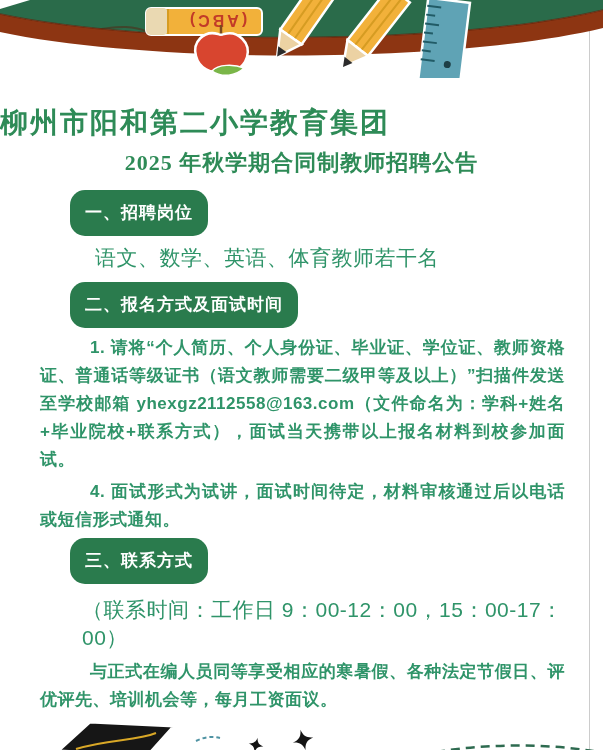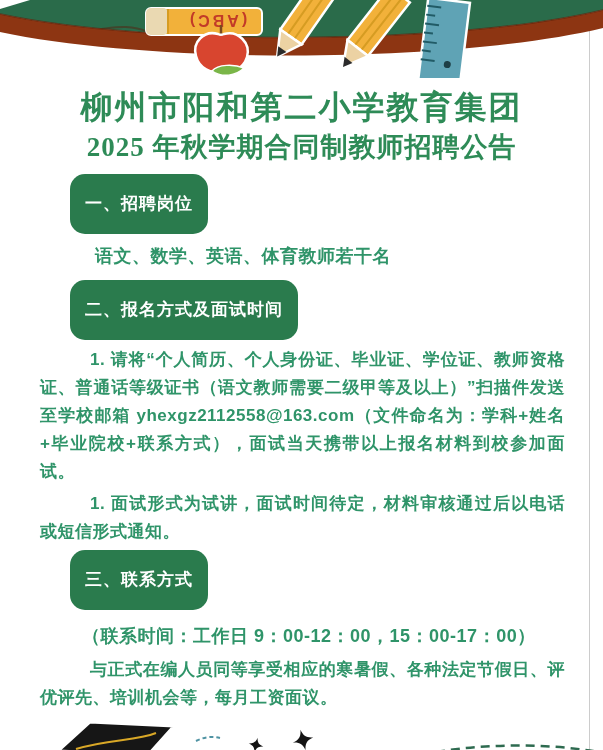--- a/index.html
+++ b/index.html
@@ -1,32 +1,32 @@
 <!DOCTYPE html>
 <html style="--title-green: #2e8b57; --body-green: #2f9469; --badge-green: #2a7b4d; --board-green: #2a6b4a; --frame-maroon: #8d3512; --pencil-yellow: #f2b13a; --ruler-teal: #5fa3b5; --apple-red: #d8452f;"><head>
 <meta charset="utf-8">
 <style>
   html,body{margin:0;padding:0;background:#fff;}
   .page{width:603px;height:750px;position:relative;background:#fff;overflow:hidden;
         font-family:"Liberation Sans",sans-serif;}
   .edge-line{position:absolute;left:589px;top:26px;bottom:0;width:1px;background:#cccccc;z-index:0;}
   .header-svg{position:relative;display:block;z-index:2;}
   .footer-svg{position:absolute;left:0;bottom:0;z-index:1;display:block;}
-  h1.title{margin:8px 0 0;text-align:center;font-family:"Liberation Serif",serif;
-     font-weight:bold;font-size:32px;line-height:42px;letter-spacing:2px;color:var(--title-green);}
+  h1.title{margin:24px 0 0;text-align:left;font-family:"Liberation Serif",serif;
+     font-weight:bold;font-size:28px;line-height:42px;letter-spacing:2px;color:var(--title-green);}
   h2.subtitle{margin:2px 0 0;text-align:center;font-family:"Liberation Serif",serif;
-     font-weight:bold;font-size:27px;line-height:34px;letter-spacing:1px;color:var(--title-green);}
+     font-weight:bold;font-size:22px;line-height:34px;letter-spacing:1px;color:var(--title-green);}
   section{padding:0 38px 0 40px;position:relative;z-index:1;}
   .badge{display:inline-block;margin:10px 0 0 30px;background:var(--badge-green);color:#ffffff;
-     font-size:17px;font-weight:bold;line-height:28px;padding:16px 15px;border-radius:15px;letter-spacing:1px;}
+     font-size:17px;font-weight:bold;line-height:28px;padding:9px 15px;border-radius:15px;letter-spacing:1px;}
   .badge.mt12{margin-top:4px;}
   .para{margin:6px 0 0;font-size:17px;line-height:28px;color:var(--body-green);font-weight:bold;
      text-align:justify;text-indent:50px;word-break:break-all;letter-spacing:0.5px;}
   .para.tight{margin-top:4px;}
-  .line{margin:12px 0 0;font-size:18px;line-height:28px;color:var(--body-green);font-weight:bold;letter-spacing:0.5px;}
+  .line{margin:12px 0 0;font-size:21px;line-height:28px;color:var(--body-green);font-weight:normal;letter-spacing:0.5px;}
   .contact-block{margin-top:8px;}
   .indent1{padding-left:55px;}
   .indent2{padding-left:42px;}
   .gap{display:inline-block;width:62px;}
 </style>
 </head>
 <body>
 
 <div class="page">
 
@@ -76,21 +76,21 @@
   <h2 class="subtitle">2025 年秋学期合同制教师招聘公告</h2>
 
   <section>
     <div class="badge">一、招聘岗位</div>
     <p class="line indent1" style="margin-top:8px">语文、数学、英语、体育教师若干名</p>
   </section>
 
   <section>
     <div class="badge">二、报名方式及面试时间</div>
     <p class="para">1. 请将“个人简历、个人身份证、毕业证、学位证、教师资格证、普通话等级证书（语文教师需要二级甲等及以上）”扫描件发送至学校邮箱 yhexgz2112558@163.com（文件命名为：学科+姓名+毕业院校+联系方式），面试当天携带以上报名材料到校参加面试。</p>
-    <p class="para tight">1. 面试形式为试讲，面试时间待定，材料审核通过后以电话或短信形式通知。</p>
+    <p class="para tight">4. 面试形式为试讲，面试时间待定，材料审核通过后以电话或短信形式通知。</p>
   </section>
 
   <section>
     <div class="badge mt12">三、联系方式</div>
     <div class="contact-block">
       <p class="line indent2">（联系时间：工作日 9：00-12：00，15：00-17：00）</p>
     </div>
   </section>
 
   <section>

